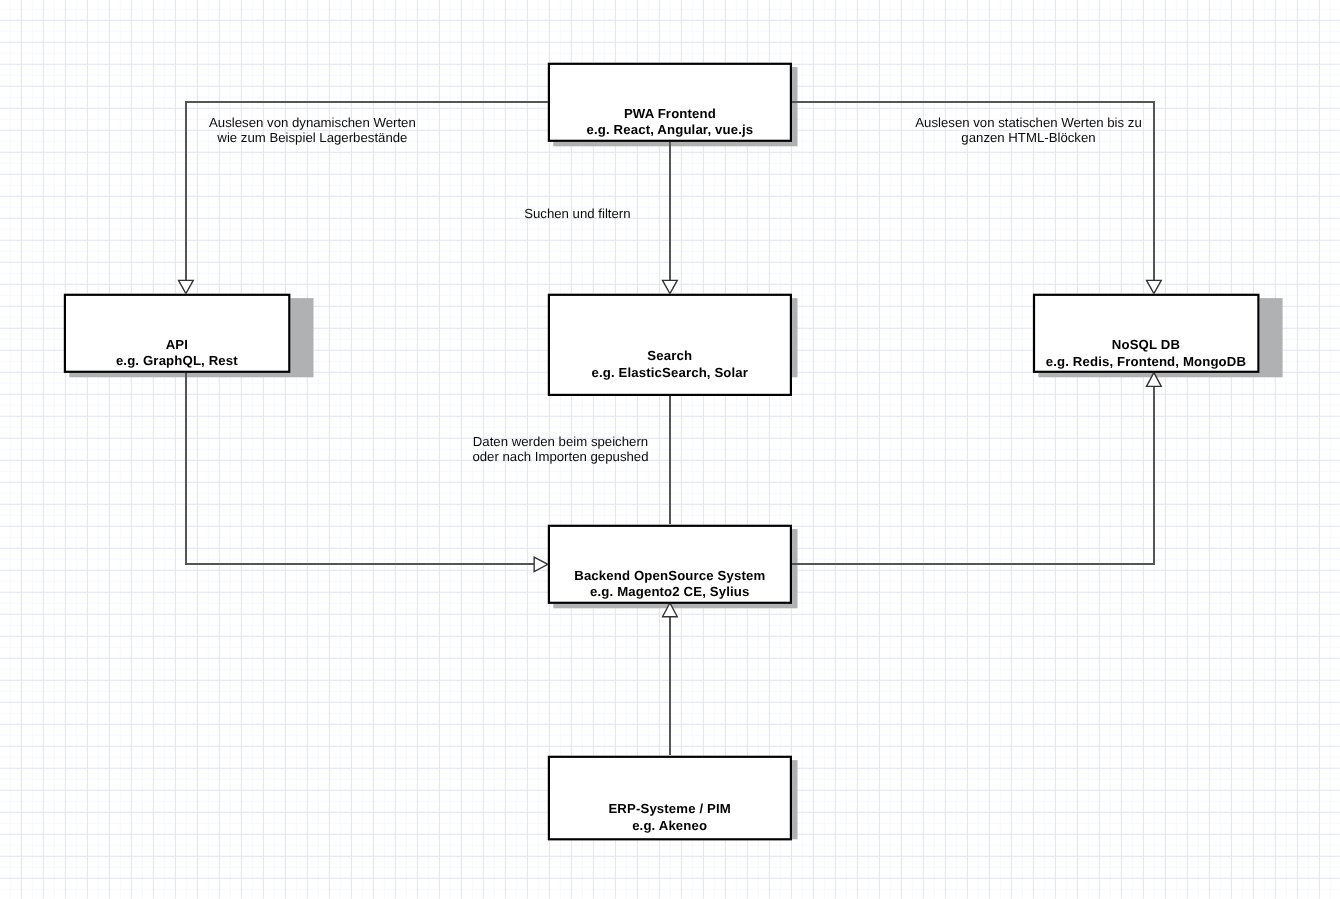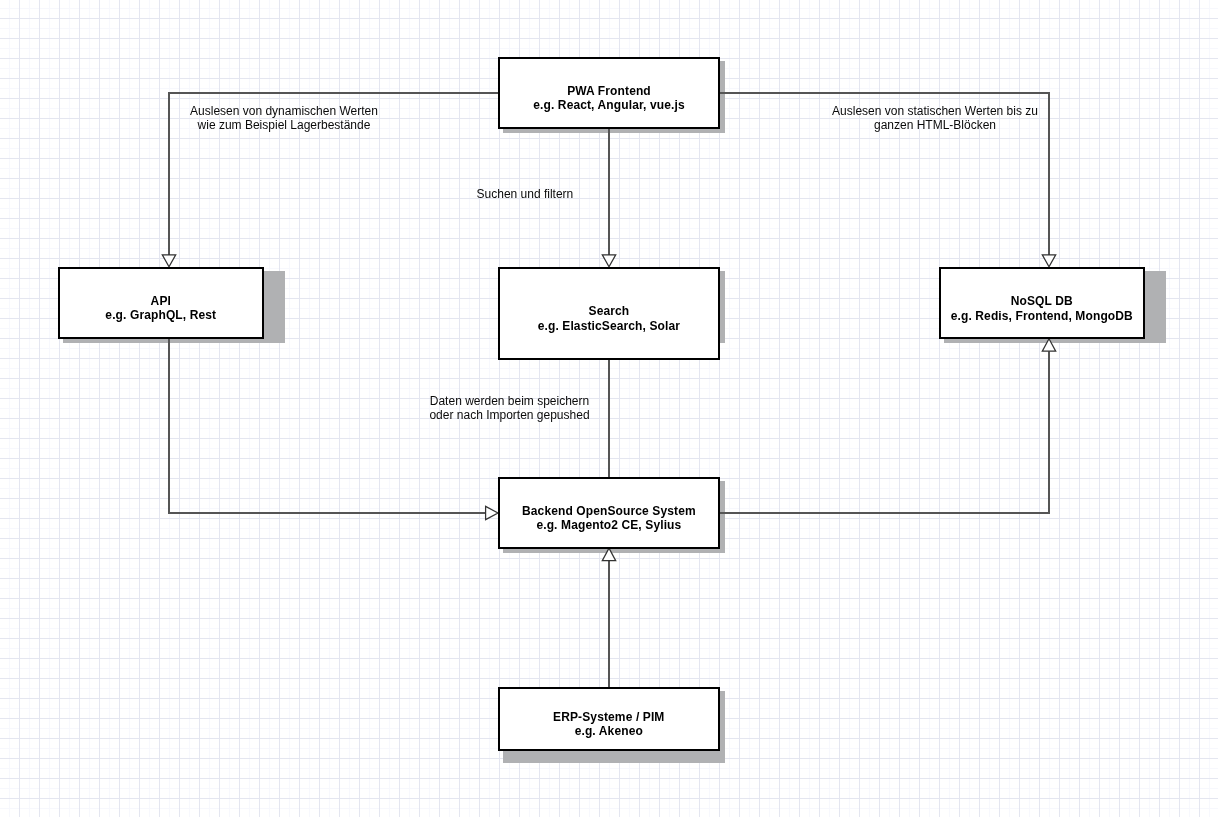--- a/index.html
+++ b/index.html
@@ -12,21 +12,21 @@
     background-image:
       linear-gradient(to right,  #e4e6f0 1px, transparent 1px),
       linear-gradient(to bottom, #e4e6f0 1px, transparent 1px),
       linear-gradient(to right,  #f7f8fd 1px, transparent 1px),
       linear-gradient(to bottom, #f7f8fd 1px, transparent 1px);
     background-size: 20px 20px, 20px 20px, 10px 10px, 10px 10px;
     background-position: -1px -2px, -1px -2px, -1px -2px, -1px -2px;
   }
   svg.edges{position:absolute;left:0;top:0;width:1218px;height:817px;overflow:visible;z-index:2;}
   .node{position:absolute;box-sizing:border-box;background:#ffffff;border:2px solid #000000;z-index:3;}
-  .node .tw{position:absolute;left:0;right:0;top:50%;transform:translateY(-50%) translateZ(0);text-align:center;margin-top:6px;}
+  .node .tw{position:absolute;left:0;right:0;top:50%;transform:translateY(-50%) translateZ(0);text-align:center;margin-top:18px;}
   .shadow{position:absolute;background:#b0b1b3;z-index:1;}
   .node .t1,.node .t2{font-size:12px;font-weight:bold;color:#000;line-height:14.6px;white-space:nowrap;letter-spacing:0.01em;}
   .lbl{position:absolute;z-index:4;font-size:12px;color:#0a0a0a;line-height:14.1px;text-align:center;white-space:nowrap;transform:translateX(-50%) translateZ(0);}
 </style>
 </head>
 <body>
 
 <div id="canvas">
   <div id="grid"></div>
   <svg class="edges" viewBox="0 0 1218 817">
@@ -91,21 +91,21 @@
 
   <div class="shadow" style="left:502.9px;top:481.0px;width:222px;height:72px;"></div>
   <div class="node" style="left:497.9px;top:476.8px;width:222px;height:72px;">
     <div class="tw">
       <div class="t1">Backend OpenSource System</div>
       <div class="t2">e.g. Magento2 CE, Sylius</div>
     </div>
   </div>
 
   <div class="shadow" style="left:502.8px;top:690.8px;width:222px;height:72px;"></div>
-  <div class="node" style="left:497.8px;top:686.6px;width:222px;height:64px;">
+  <div class="node" style="left:497.8px;top:686.6px;width:222px;height:77px;">
     <div class="tw">
       <div class="t1">ERP-Systeme / PIM</div>
       <div class="t2">e.g. Akeneo</div>
     </div>
   </div>
 
   <div class="lbl" style="left:284px;top:104px;">
     <div>Auslesen von dynamischen Werten</div>
     <div>wie zum Beispiel Lagerbestände</div>
   </div>

